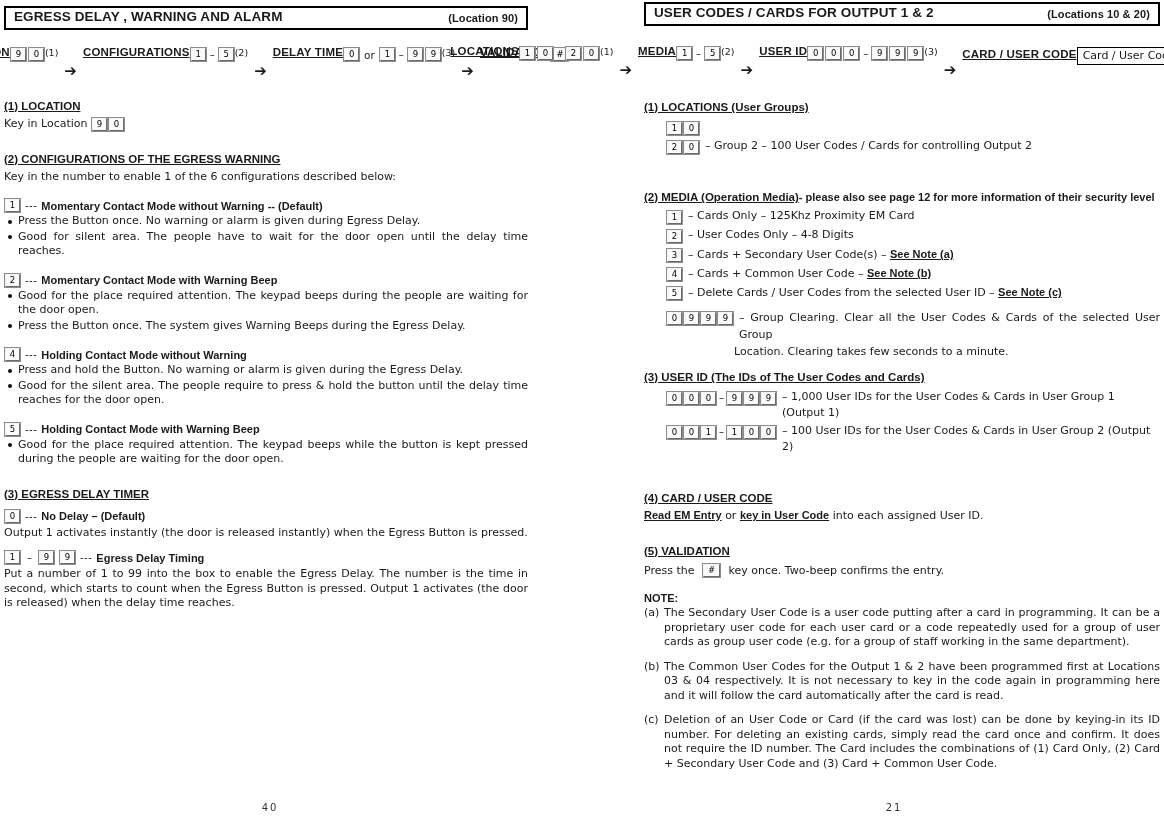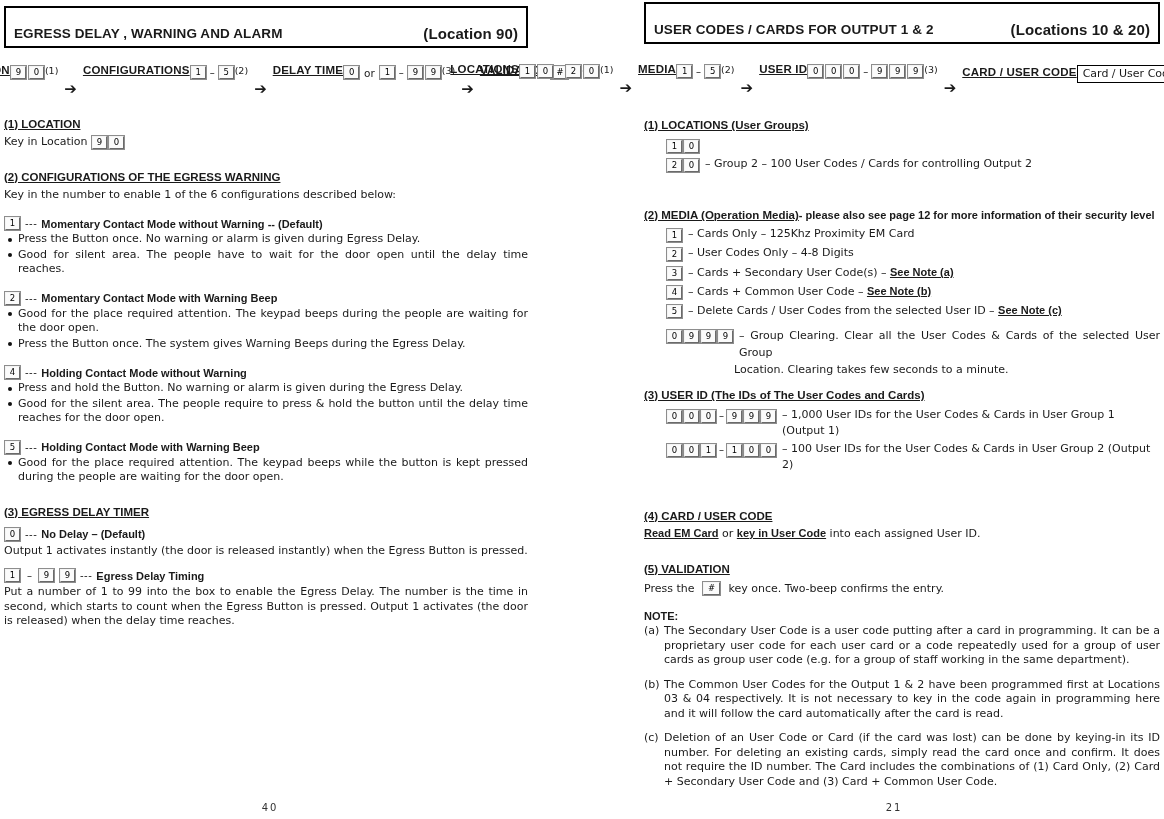--- a/index.html
+++ b/index.html
@@ -10,26 +10,26 @@
   }
   .spread{display:flex;width:1164px;height:819px;}
   .page{position:relative;height:819px;box-sizing:border-box;}
   .page-left{width:540px;padding:6px 12px 0 4px;}
   .page-gap{width:100px;}
   .page-right{width:524px;padding:2px 4px 0 4px;}
 
   
   .banner{
     border:2px solid #000;
-    display:flex;align-items:center;justify-content:space-between;
-    padding:17px 8px 4px 8px;
+    display:flex;align-items:flex-end;justify-content:space-between;
+    padding:1px 8px 4px 8px;
     font-weight:bold;font-size:13.5px;letter-spacing:.1px;
     font-family:"Liberation Sans",sans-serif;
   }
-  .banner-sub{font-weight:bold;font-size:15px;}
+  .banner-sub{font-weight:bold;font-size:11px;}
 
   
   .flow{display:flex;align-items:flex-start;justify-content:center;margin-top:13px;}
   .flow-col{display:flex;flex-direction:row;align-items:center;}
   .flow-head{
     font-weight:bold;font-size:11.5px;text-decoration:underline;
     font-family:"Liberation Sans",sans-serif;white-space:nowrap;
     letter-spacing:.2px;
   }
   .flow-keys{display:flex;align-items:center;margin-top:5px;gap:1px;}
@@ -389,21 +389,21 @@
       <div class="irow">
         <span class="keys">
           <span class="key">0</span><span class="key">0</span><span class="key">1</span><span class="sep-dash">–</span><span class="key">1</span><span class="key">0</span><span class="key">0</span>
         </span>
         <span class="txt">– 100 User IDs for the User Codes &amp; Cards in User Group 2 (Output 2)</span>
       </div>
     </div>
 
     <div class="sec-head-wrap" style="margin-top:32px">
       <div class="sec-head">(4) CARD / USER CODE</div>
-      <div class="para nj" style="margin-top:2px"><u class="b">Read EM Card</u><span> or </span><u class="b">key in User Code</u><span> into each assigned User ID.</span></div>
+      <div class="para nj" style="margin-top:2px"><u class="b">Read EM Entry</u><span> or </span><u class="b">key in User Code</u><span> into each assigned User ID.</span></div>
     </div>
 
     <div class="sec-head-wrap" style="margin-top:16px">
       <div class="sec-head">(5) VALIDATION</div>
       <div class="para nj" style="margin-top:5px">
         <span>Press the</span>
         <span class="key wide" style="margin:0 5px">#</span>
         <span>key once. Two-beep confirms the entry.</span>
       </div>
     </div>

